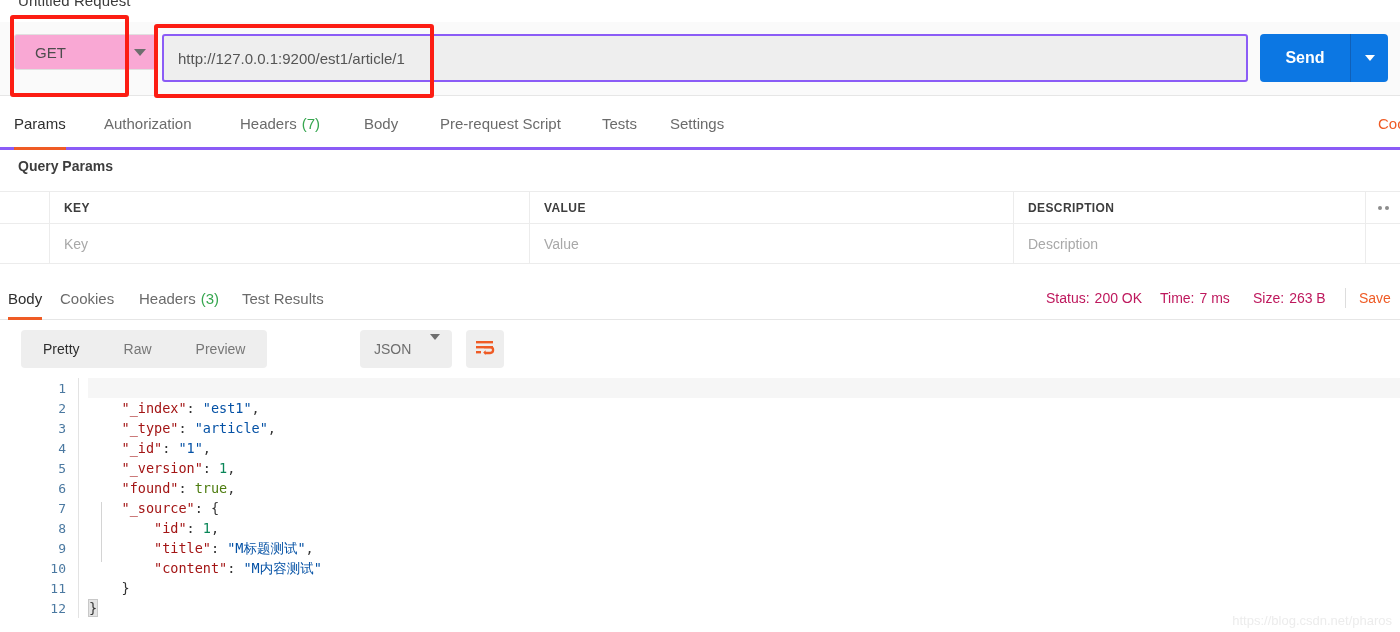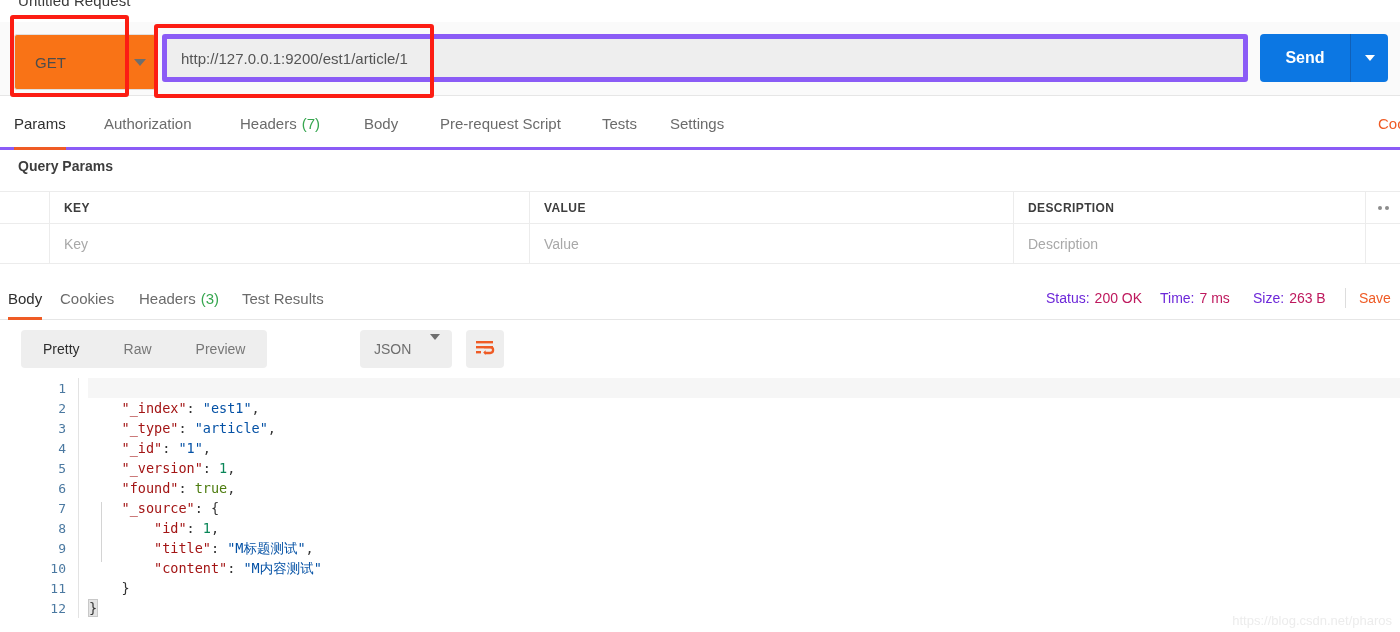--- a/index.html
+++ b/index.html
@@ -30,22 +30,22 @@
   .urlbar {
     position: absolute;
     left: 0; top: 22px;
     width: 1400px; height: 74px;
     background: #fafafa;
     border-bottom: 1px solid #e6e6e6;
   }
   .method-box {
     position: absolute;
     left: 14px; top: 12px;
-    width: 142px; height: 56px;
-    background: #f97316;
+    width: 142px; height: 36px;
+    background: #f9a8d4;
     border: 1px solid #e0e0e0;
     border-radius: 3px;
     display: flex; align-items: center;
   }
   .method-label {
     font-size: 15px; color: #4d4d4d;
     padding-left: 20px; flex: 1;
   }
   .method-caret {
     width: 30px; display: flex;
@@ -55,21 +55,21 @@
     width: 0; height: 0;
     border-left: 6px solid transparent;
     border-right: 6px solid transparent;
     border-top: 7px solid #6e6e6e;
   }
   .url-box {
     position: absolute;
     left: 162px; top: 12px;
     width: 1086px; height: 48px;
     background: #eeeeee;
-    border: 5px solid #8b5cf6;
+    border: 2px solid #8b5cf6;
     border-radius: 3px;
     display: flex; align-items: center;
   }
   .url-text {
     font-size: 15px; color: #555555;
     padding-left: 14px;
     white-space: nowrap;
   }
   .send-wrap {
     position: absolute;
@@ -216,21 +216,21 @@
     height: 3px; background: #ef5b25;
   }
   .rtab .cnt { color: #36a64f; margin-left: 5px; }
 
   .meta {
     position: absolute;
     top: 0; height: 44px;
     display: flex; align-items: center;
     font-size: 14px; white-space: nowrap;
   }
-  .meta .lbl { color: #6d28d9; }
+  .meta .lbl { color: #be185d; }
   .meta .vl  { color: #be185d; margin-left: 5px; }
   #meta-status { left: 1046px; }
   #meta-time   { left: 1160px; }
   #meta-size   { left: 1253px; }
   .meta-div {
     position: absolute;
     left: 1345px; top: 12px;
     width: 1px; height: 20px;
     background: #dddddd;
   }

